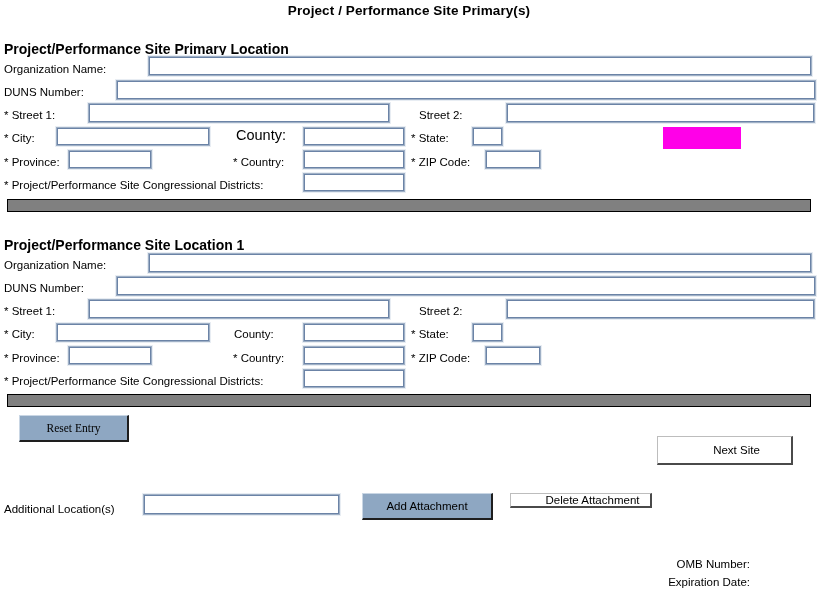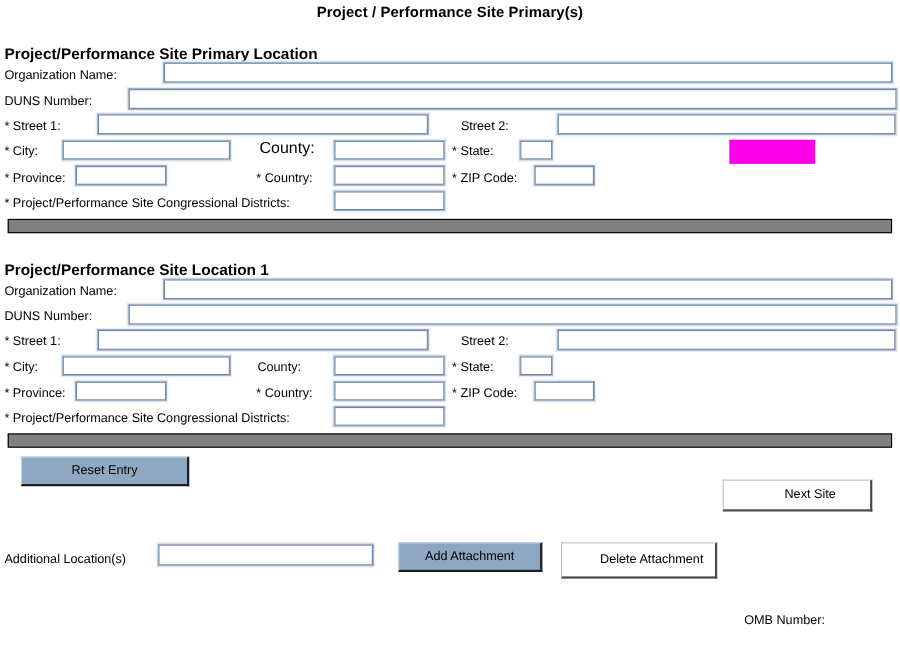--- a/index.html
+++ b/index.html
@@ -162,27 +162,28 @@
   <div class="fld" style="left:303px;top:346px;width:102px;height:19px;"></div>
 
   <div class="lbl" style="left:411px;top:351px;">* ZIP Code:</div>
   <div class="fld" style="left:485px;top:346px;width:56px;height:19px;"></div>
 
   <div class="lbl" style="left:4px;top:374px;">* Project/Performance Site Congressional Districts:</div>
   <div class="fld" style="left:303px;top:369px;width:102px;height:19px;"></div>
 
   <div class="sep" style="left:7px;top:394px;width:804px;height:13px;"></div>
 
-  <div class="btn btn-blue" style="left:19px;top:415px;width:153px;height:27px;">Reset Entry</div>
+  <div class="btn btn-blue" style="left:19px;top:415px;width:110px;height:27px;font-family:Liberation Serif, serif;">Reset Entry</div>
 
   <div class="btn btn-white" style="left:657px;top:436px;width:136px;height:29px;">Next Site</div>
 
   <div class="lbl" style="left:4px;top:502px;">Additional Location(s)</div>
   <div class="fld" style="left:143px;top:494px;width:197px;height:21px;"></div>
 
   <div class="btn btn-blue" style="left:362px;top:493px;width:131px;height:27px;">Add Attachment</div>
 
-  <div class="btn btn-white" style="left:510px;top:493px;width:142px;height:33px;">Delete Attachment</div>
+  <div class="btn btn-white" style="left:510px;top:493px;width:142px;height:15px;">Delete Attachment</div>
 
 
   <div class="foot" style="left:550px;top:558px;width:200px;">OMB Number:</div>
+  <div class="foot" style="left:550px;top:576px;width:200px;">Expiration Date:</div>
 
 </div>
 
 </body></html>

